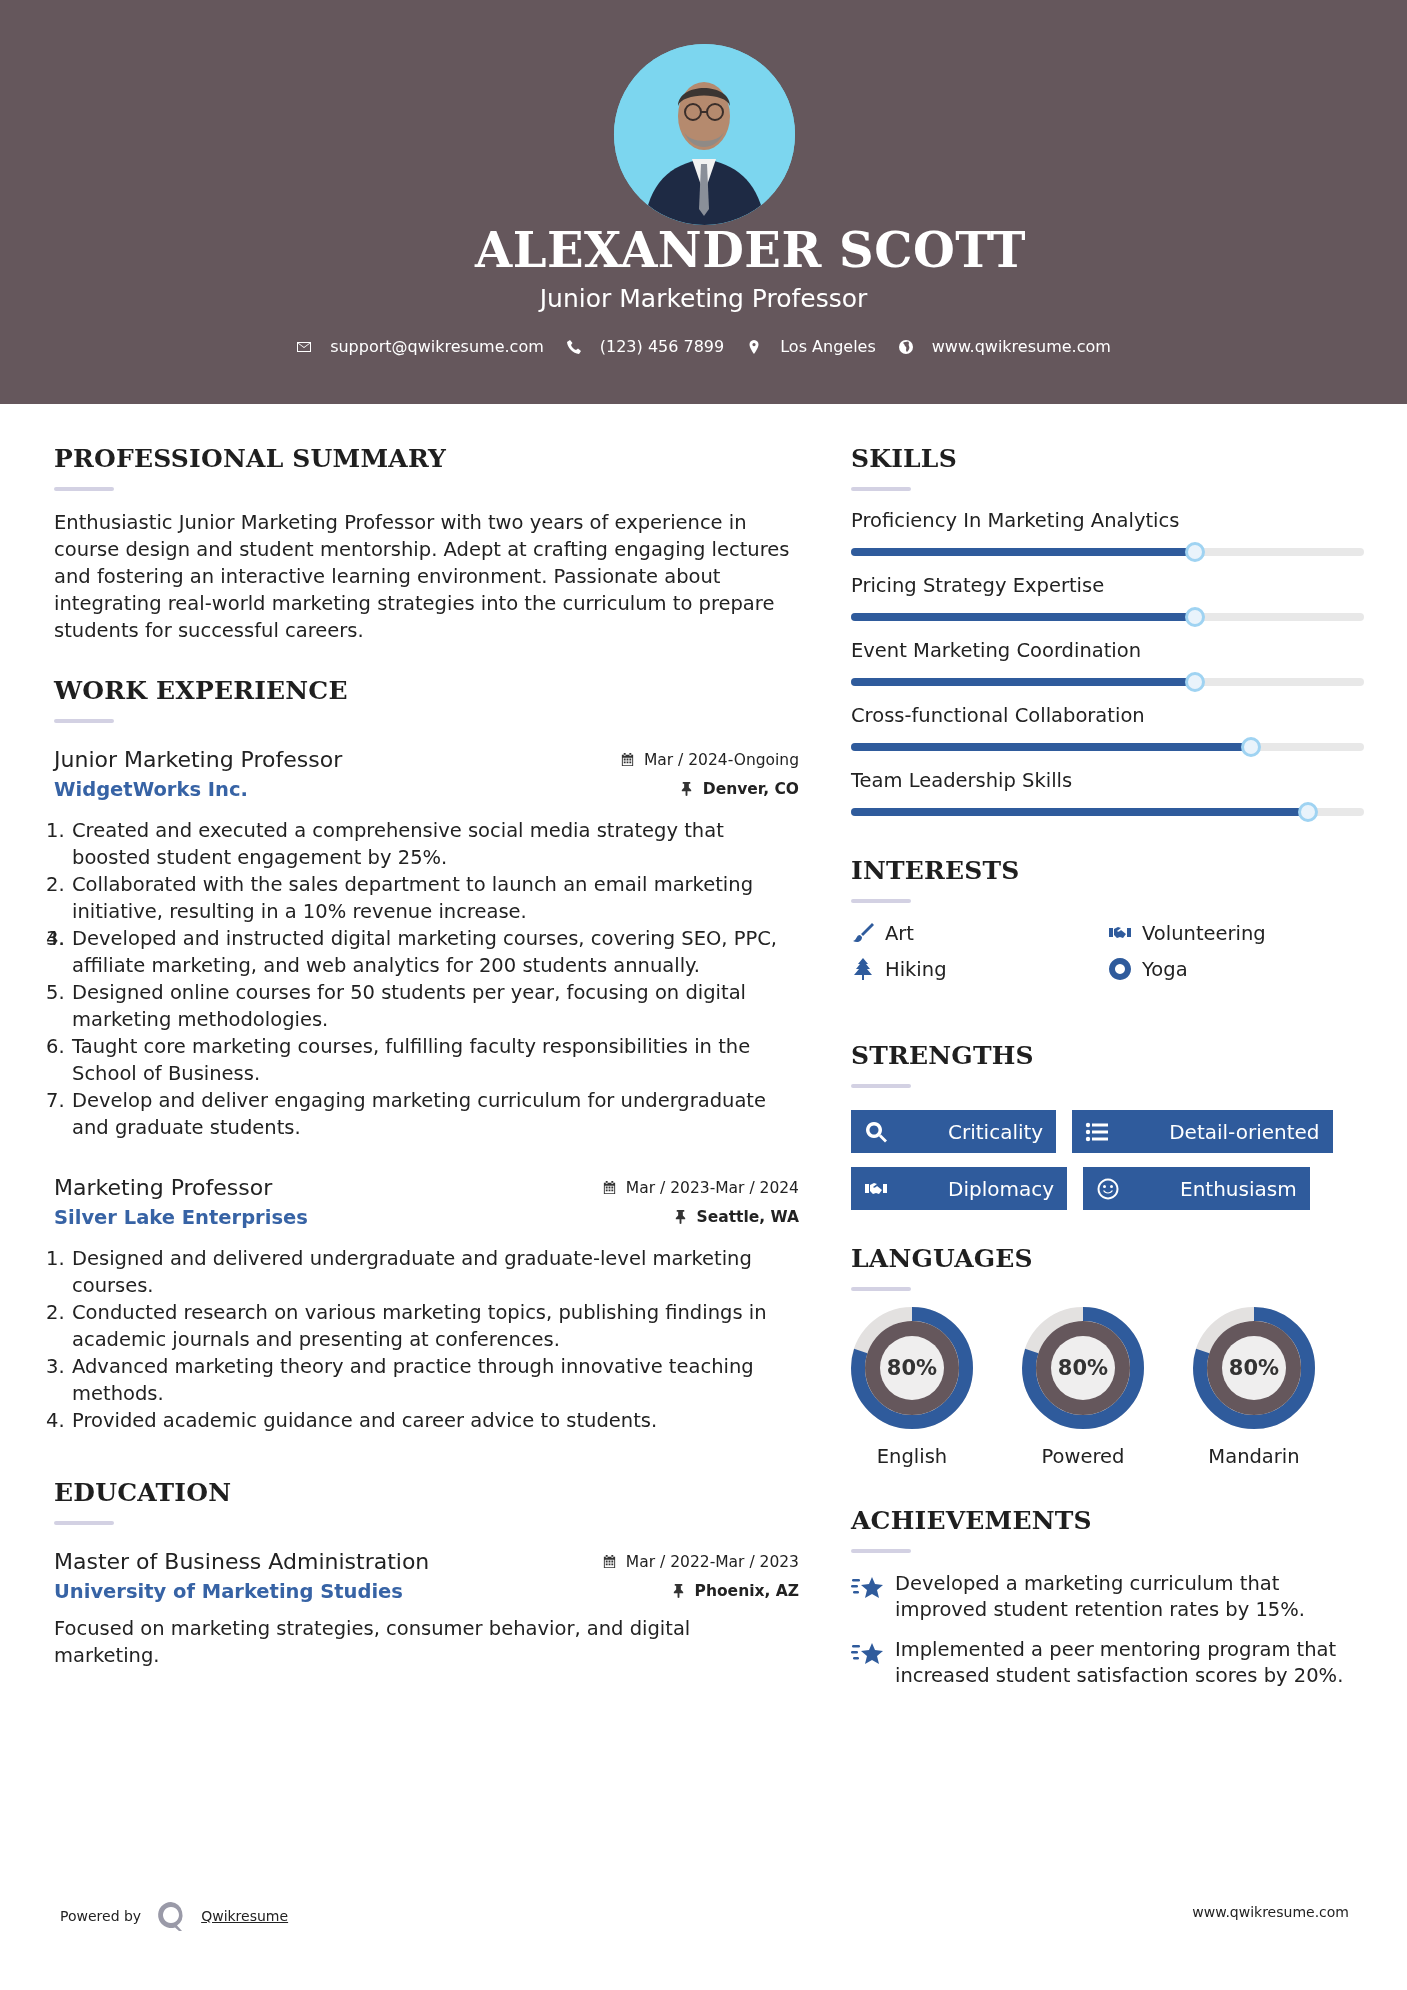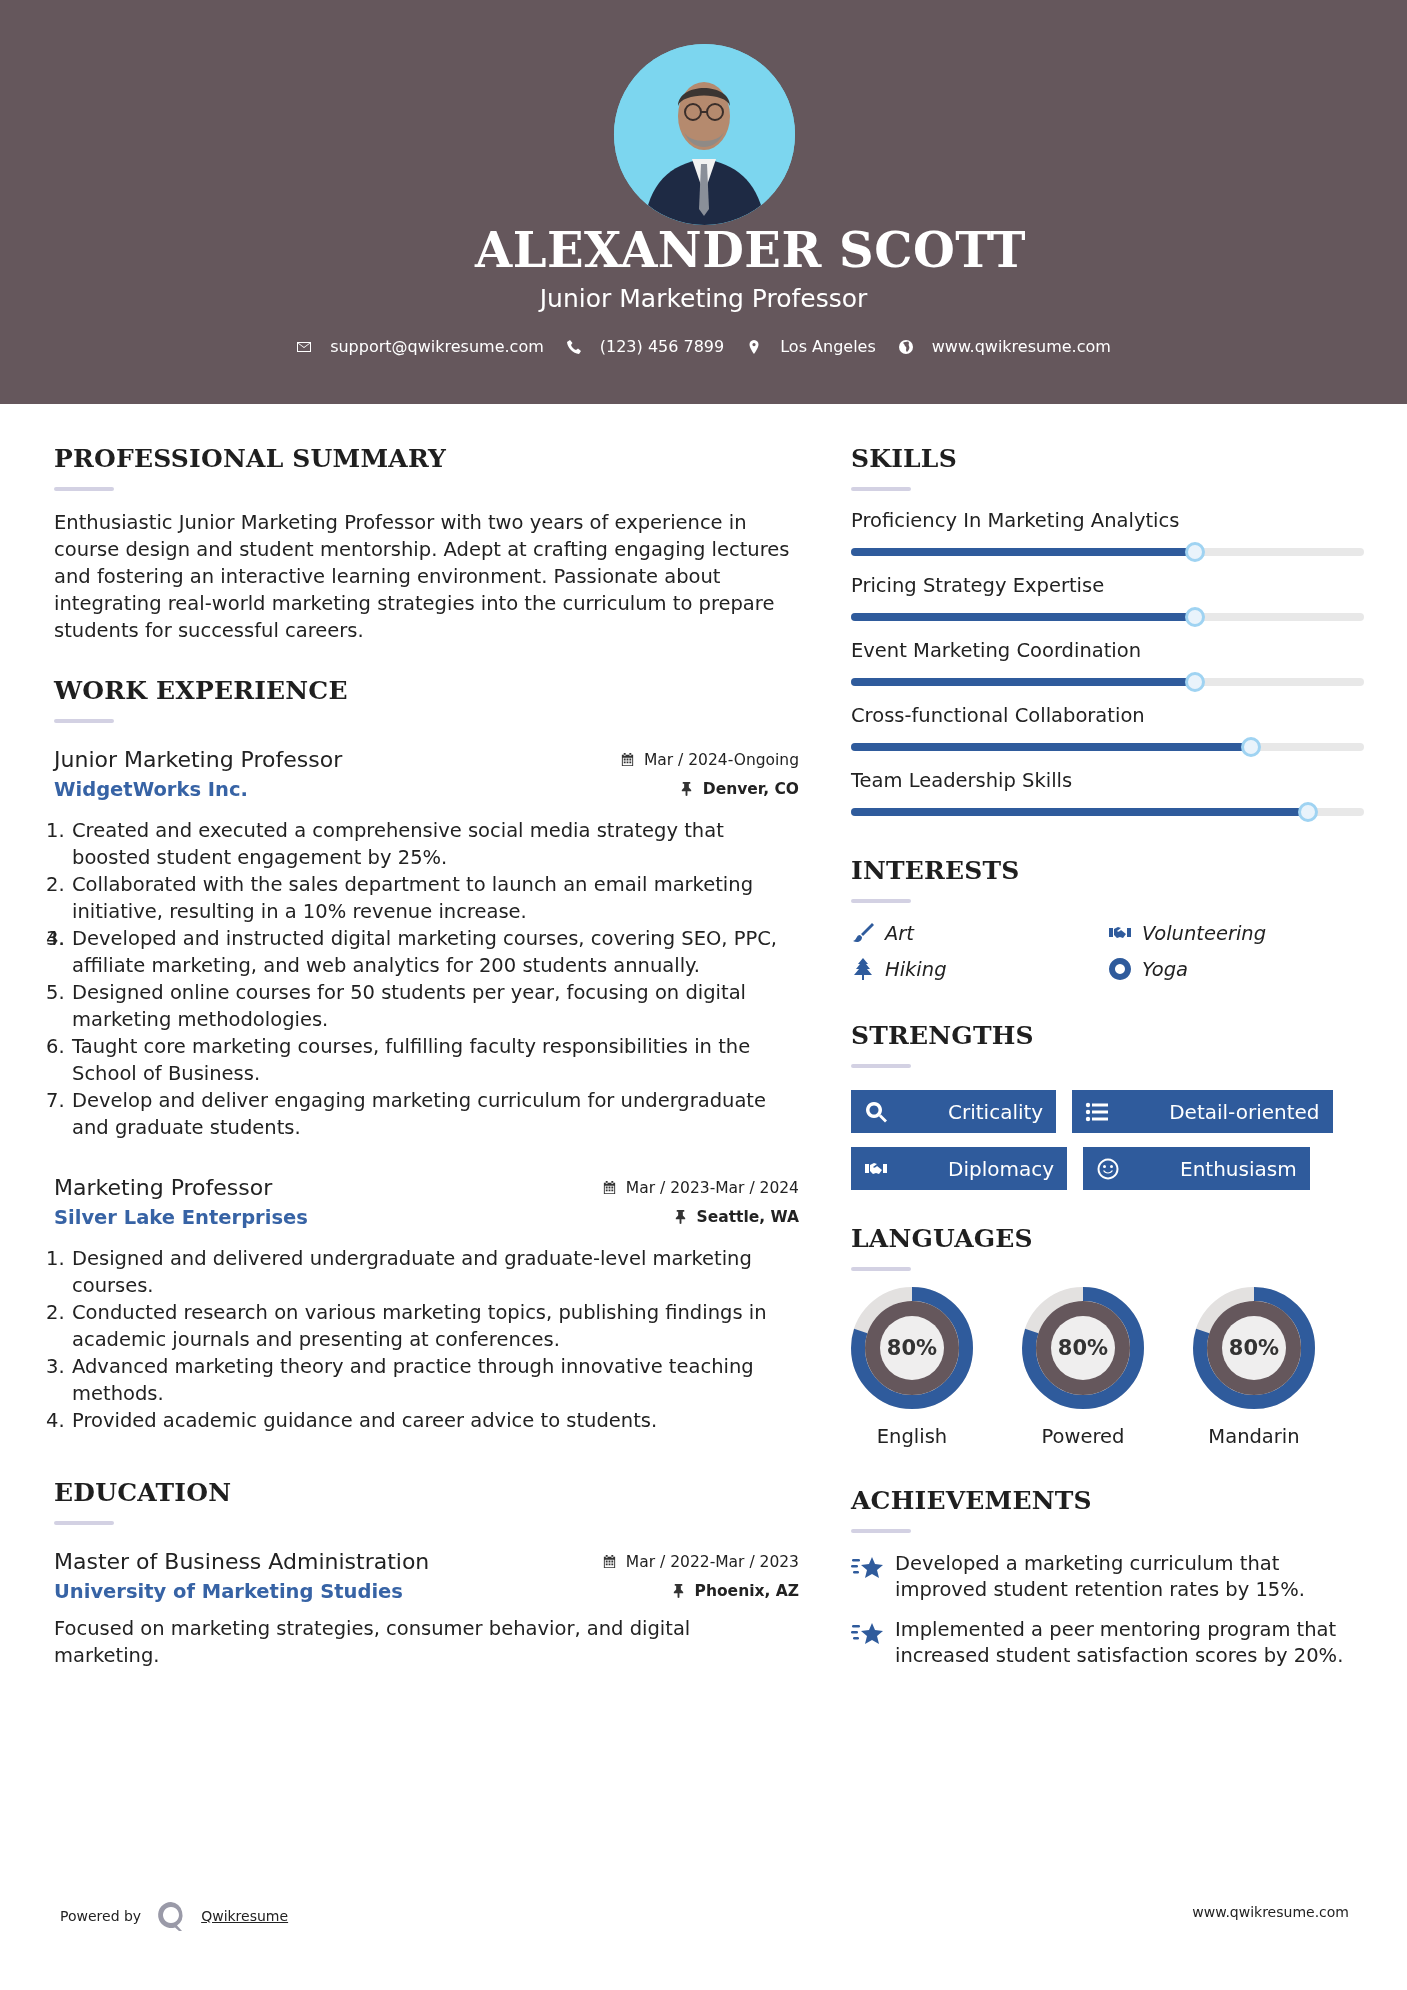--- a/index.html
+++ b/index.html
@@ -37,21 +37,21 @@
   .bullets li .num { position: absolute; left: -8px; top: 0; }
 
   .edu-desc { margin-top: 12px; font-size: 19.5px; line-height: 27px; color: #222; }
 
   .skill { margin-top: 18px; }
   .skill-label { font-size: 19.5px; color: #222; }
   .track { position: relative; margin-top: 16px; height: 8px; border-radius: 4px; background: #e8e8e8; }
   .fill { position: absolute; left: 0; top: 0; height: 8px; border-radius: 4px; background: #2f5b9c; }
   .knob { position: absolute; top: -6px; width: 20px; height: 20px; margin-left: -10px; border-radius: 50%; background: #e9f3fb; border: 3px solid #9fd3f2; }
 
-  .interests { margin-top: 18px; display: grid; grid-template-columns: 257px 256px; row-gap: 12px; font-style: italic; }
+  .interests { margin-top: 18px; display: grid; grid-template-columns: 257px 256px; row-gap: 12px; }
   .interest { display: flex; align-items: center; font-size: 19.5px; color: #222; }
   .interest svg { width: 24px; height: 24px; margin-right: 10px; fill: #2f5b9c; }
 
   .strengths { margin-top: 22px; display: flex; flex-wrap: wrap; gap: 14px 16px; }
   .chip { display: flex; align-items: center; height: 43px; padding: 0 13px; background: #2f5b9c; color: #fff; font-size: 20px; gap: 48px; }
   .chip svg { width: 24px; height: 24px; margin-right: 12px; fill: #fff; }
 
   .langs { margin-top: 16px; display: flex; gap: 49px; }
   .lang { width: 122px; text-align: center; }
   .donut { width: 122px; height: 122px; position: relative; }
@@ -282,21 +282,21 @@
       <div class="interest">
         <svg viewBox="0 0 24 24">
             <path d="M12 1 A11 11 0 1 0 12.01 1 Z M12 7 A5 5 0 1 1 11.99 7 Z M4 6 L8 9 M20 6 L16 9 M4 18 L8 15 M20 18 L16 15" fill-rule="evenodd"></path>
             <circle cx="12" cy="12" r="4" fill="#fff"></circle>
           </svg>
         <span>Yoga</span>
       </div>
     </div>
   </section>
 
-  <section style="margin-top:40px">
+  <section style="margin-top:60px">
     <div class="section-title">STRENGTHS</div>
     <div class="underline"></div>
     <div class="strengths">
       <div class="chip">
         <svg viewBox="0 0 24 24">
             <path d="M10 2 A8 8 0 1 0 10.01 2 Z M10 5.5 A4.5 4.5 0 1 1 9.99 5.5 Z M15 16.5 L17 14.5 L23 20.5 L21 22.5 Z" fill-rule="evenodd"></path>
           </svg>
         <span>Criticality</span>
       </div>
       <div class="chip">

